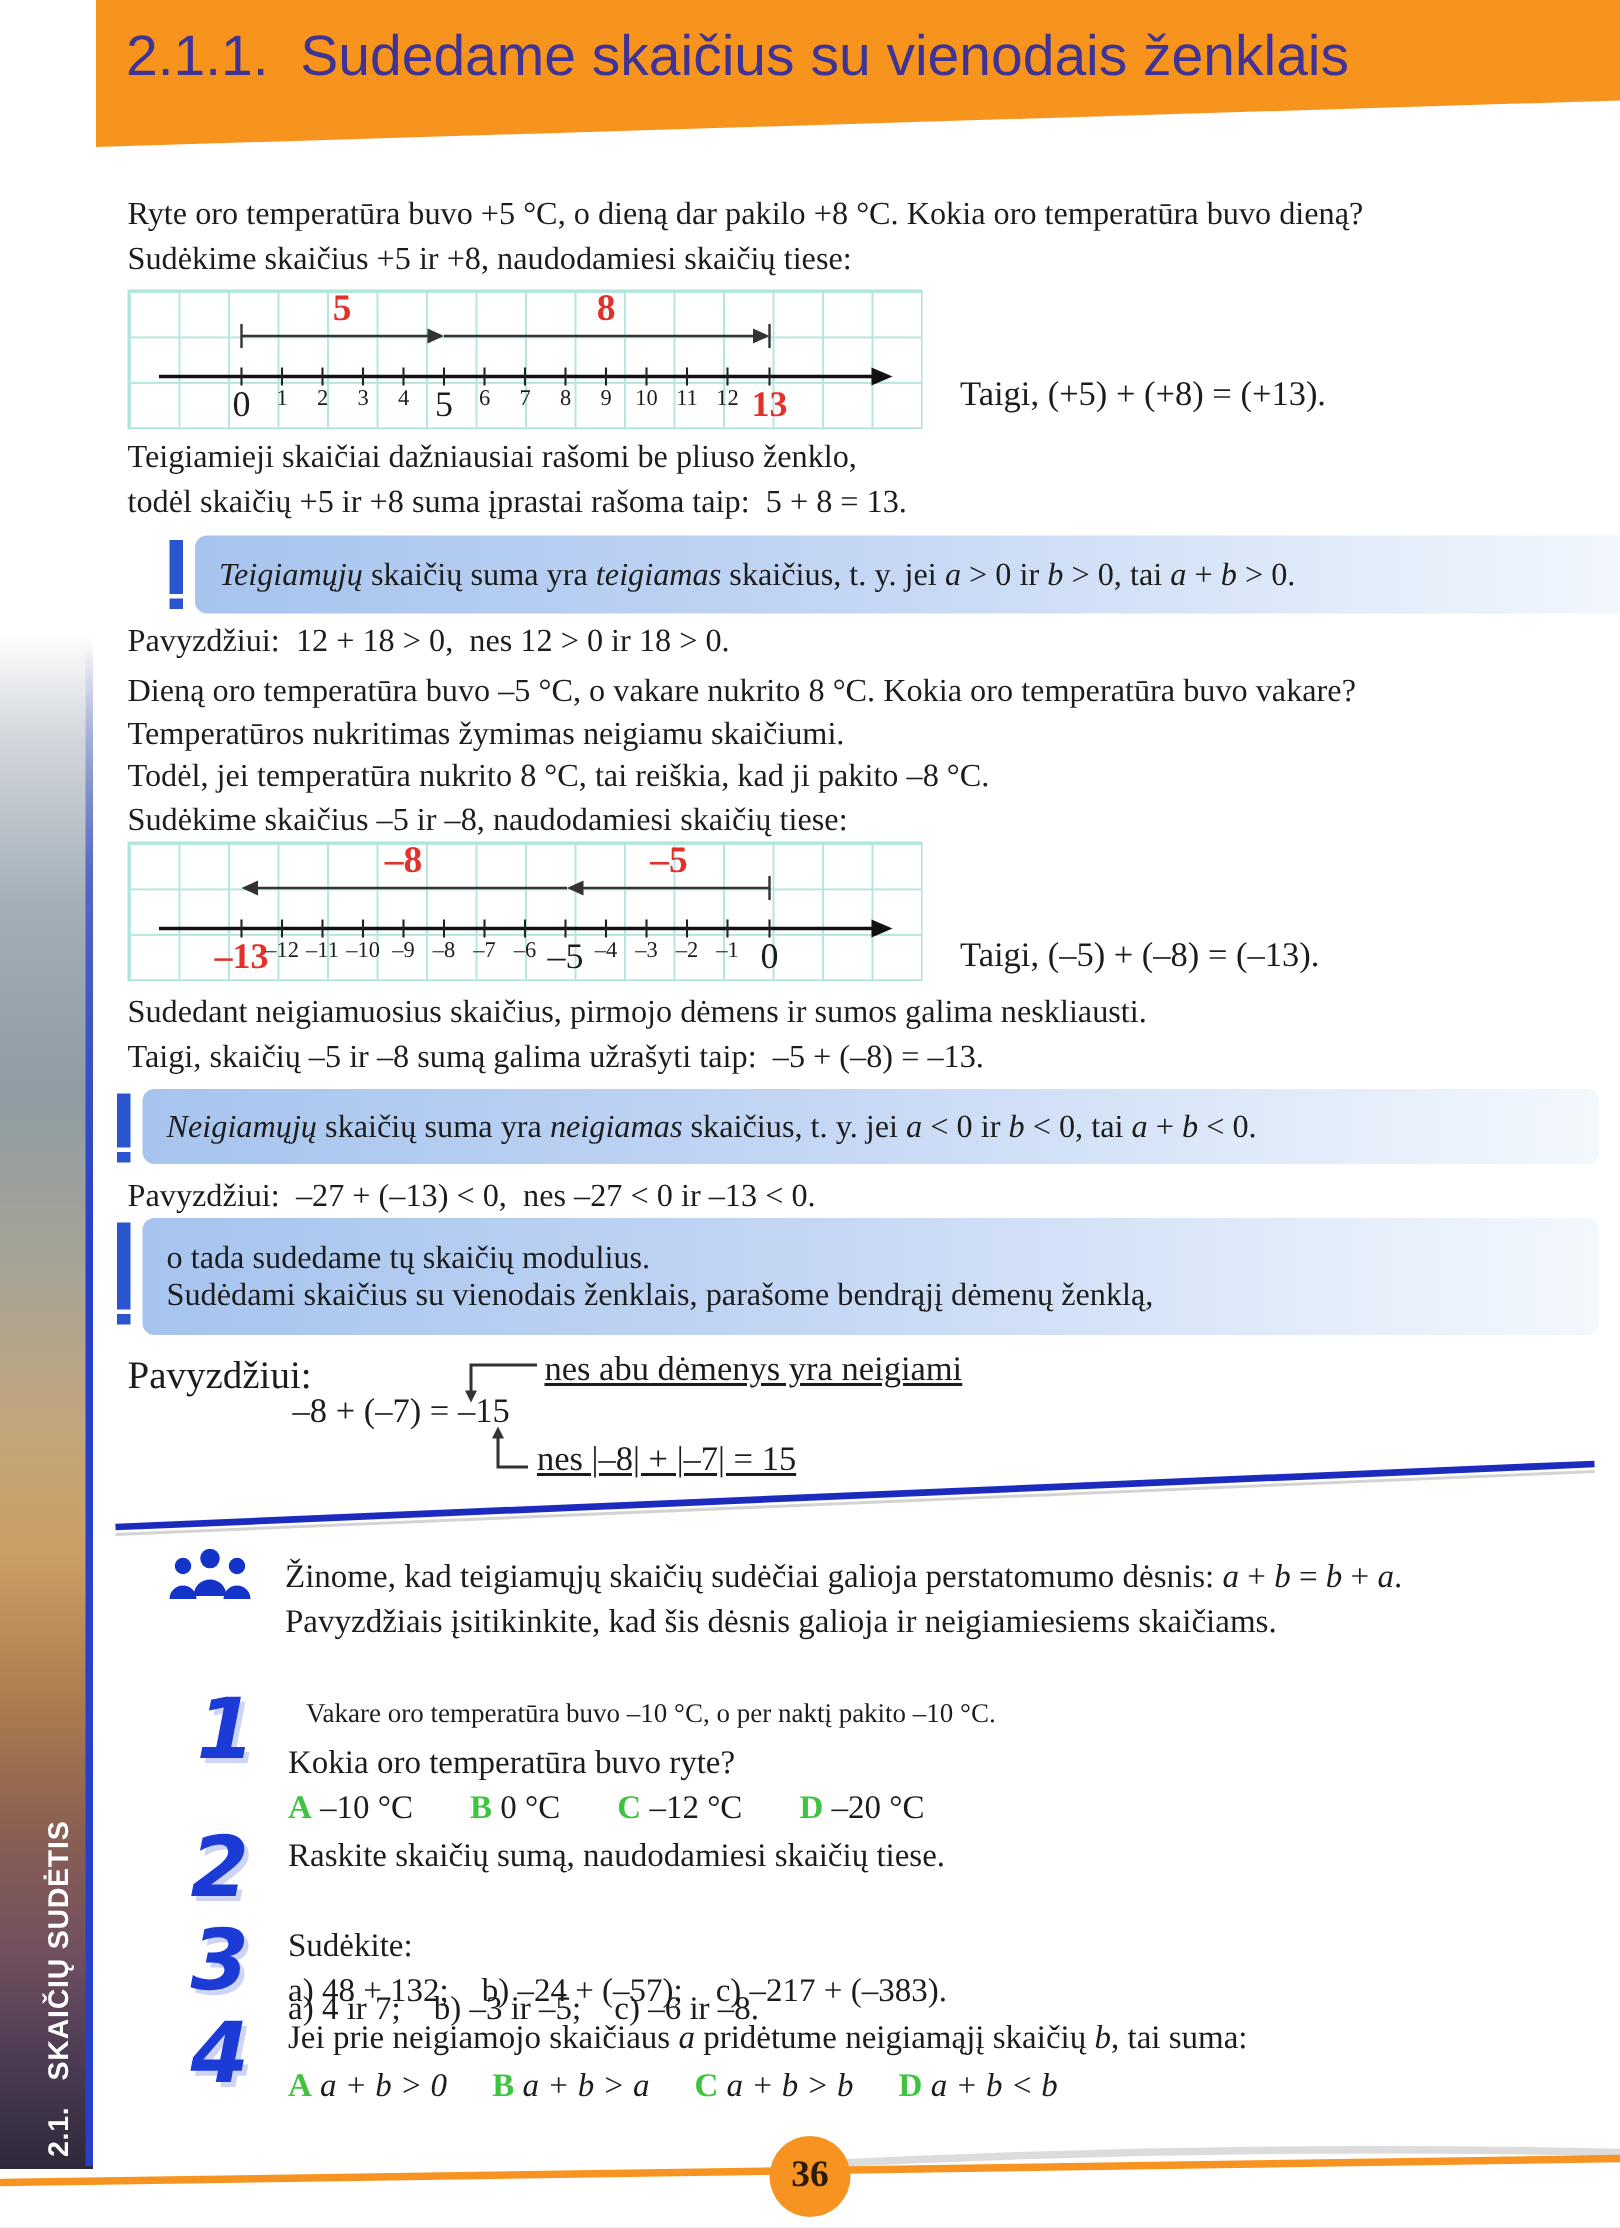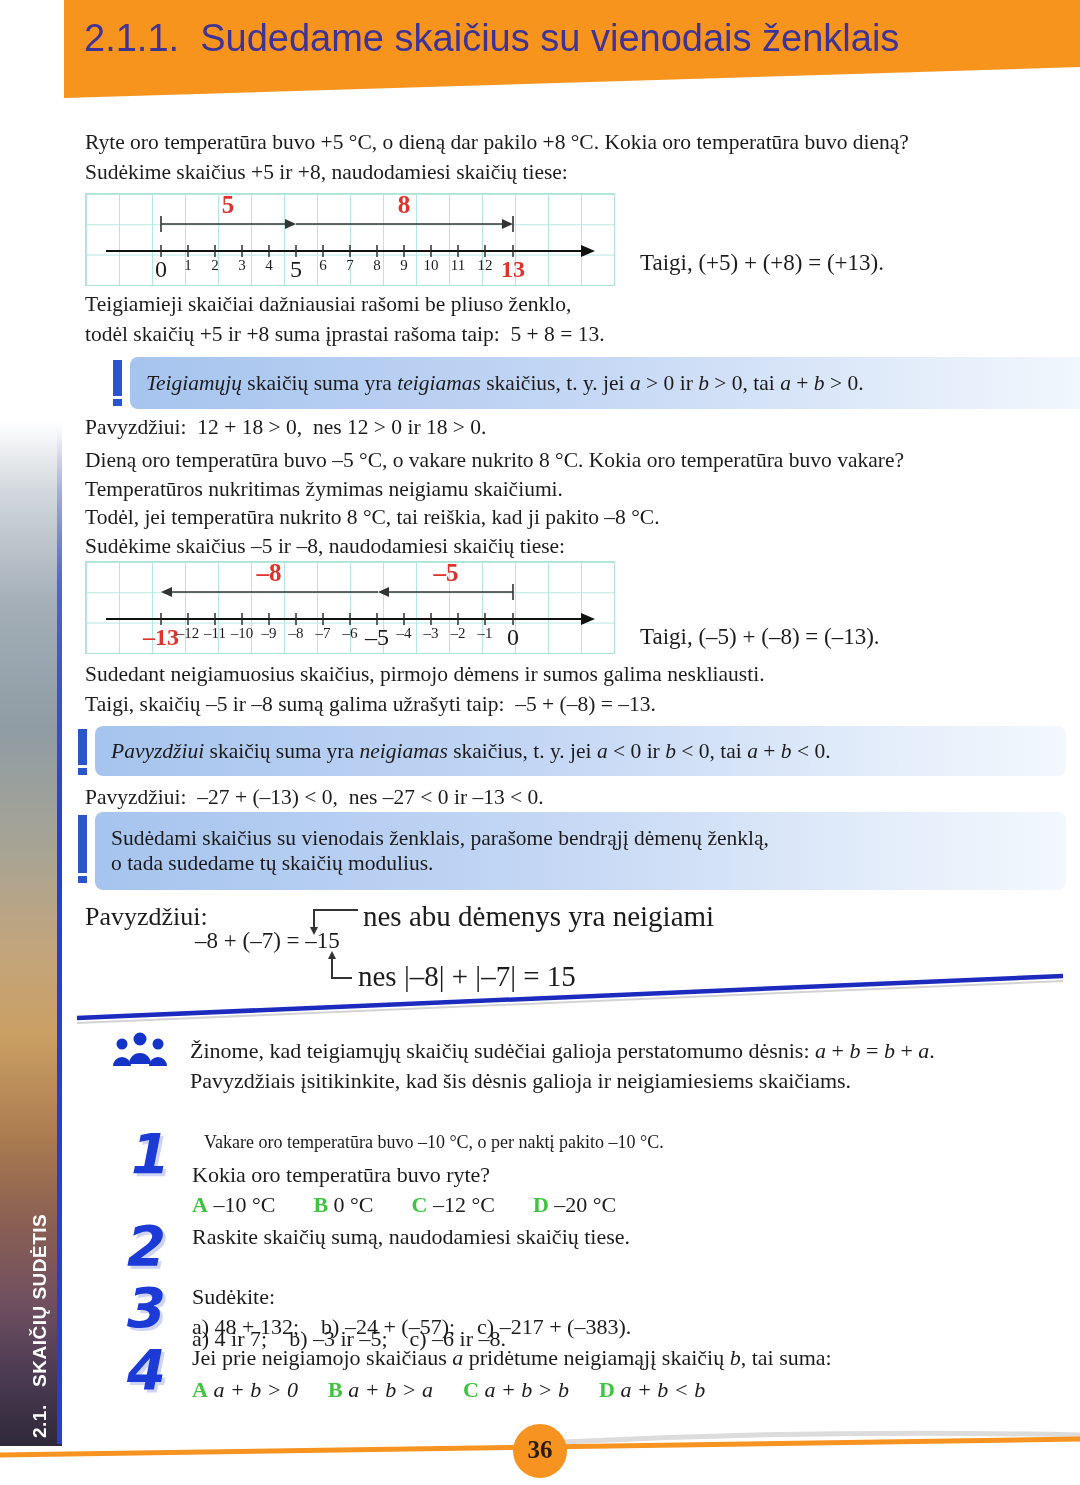--- a/index.html
+++ b/index.html
@@ -46,21 +46,21 @@
   .excl{width:9px;display:flex;flex-direction:column;align-items:stretch;padding-top:3px;}
   .excl .bar{display:block;height:36px;background:#2b55cc;}
   .excl .dot{display:block;height:7px;margin-top:3px;background:#2b55cc;}
   .rule.tall .excl .bar{height:58px;}
   .rule-bg{flex:1;margin-left:8px;background:linear-gradient(90deg,#a6c4ee 0%,#c3d6f4 45%,#e2ecfa 80%,#f3f8fd 100%);
      border-radius:8px;padding:9px 16px;display:flex;flex-direction:column;justify-content:center;}
   .rule-bg .rline{white-space:pre;font-size:21.5px;}
 
   
   .eq{font-size:23px;}
-  .note{font-size:29px;}
+  .note{font-size:23px;text-decoration:underline;}
 
   
   .ex-num{position:absolute;font-family:"DejaVu Sans",sans-serif;font-style:italic;font-weight:800;
      font-size:56px;line-height:1;color:#1b3ad6;text-shadow:3px 3px 0 rgba(27,58,214,.22);}
   .opt-letter{color:#3ec43e;font-weight:bold;}
   .opt{margin-right:38px;}
   .opt-math{font-style:italic;}
 
   
   .page-num{position:absolute;left:512px;top:1436px;width:56px;text-align:center;
@@ -191,34 +191,34 @@
 
   <div class="line" style="left:85px;top:662px;">Sudedant neigiamuosius skaičius, pirmojo dėmens ir sumos galima neskliausti.</div>
   <div class="line" style="left:85px;top:692px;">Taigi, skaičių –5 ir –8 sumą galima užrašyti taip:  –5 + (–8) = –13.</div>
 
   <div class="rule" style="top:726px;height:50px;">
     <div class="excl">
         <i class="bar"></i>
         <i class="dot"></i>
       </div>
     <div class="rule-bg">
-      <div class="rline"><span class="it">Pavyzdžiui</span><span> skaičių suma yra </span><span class="it">neigiamas</span><span> skaičius, t. y. jei </span><span class="it">a</span><span> &lt; 0 ir </span><span class="it">b</span><span> &lt; 0, tai </span><span class="it">a</span><span> + </span><span class="it">b</span><span> &lt; 0.</span></div>
+      <div class="rline"><span class="it">Neigiamųjų</span><span> skaičių suma yra </span><span class="it">neigiamas</span><span> skaičius, t. y. jei </span><span class="it">a</span><span> &lt; 0 ir </span><span class="it">b</span><span> &lt; 0, tai </span><span class="it">a</span><span> + </span><span class="it">b</span><span> &lt; 0.</span></div>
     </div>
   </div>
 
   <div class="line" style="left:85px;top:785px;">Pavyzdžiui:  –27 + (–13) &lt; 0,  nes –27 &lt; 0 ir –13 &lt; 0.</div>
 
   <div class="rule tall" style="top:812px;height:78px;">
     <div class="excl">
         <i class="bar"></i>
         <i class="dot"></i>
       </div>
     <div class="rule-bg">
+      <div class="rline">o tada sudedame tų skaičių modulius.</div>
       <div class="rline">Sudėdami skaičius su vienodais ženklais, parašome bendrąjį dėmenų ženklą,</div>
-      <div class="rline">o tada sudedame tų skaičių modulius.</div>
     </div>
   </div>
 
   <div class="line" style="left:85px;top:902px;font-size:26px;">Pavyzdžiui:</div>
   <div class="line eq" style="left:195px;top:928px;">–8 + (–7) = –15</div>
   <div class="line note" style="left:363px;top:900px;">nes abu dėmenys yra neigiami</div>
   <div class="line note" style="left:358px;top:960px;">nes |–8| + |–7| = 15</div>
   <svg style="position:absolute;left:300px;top:896px;" width="70" height="100" viewBox="0 0 70 100">
     <path d="M58 14 L14 14 L14 32" fill="none" stroke="#333" stroke-width="2"></path>
     <polygon points="14,39 10,31 18,31" fill="#333"></polygon>

